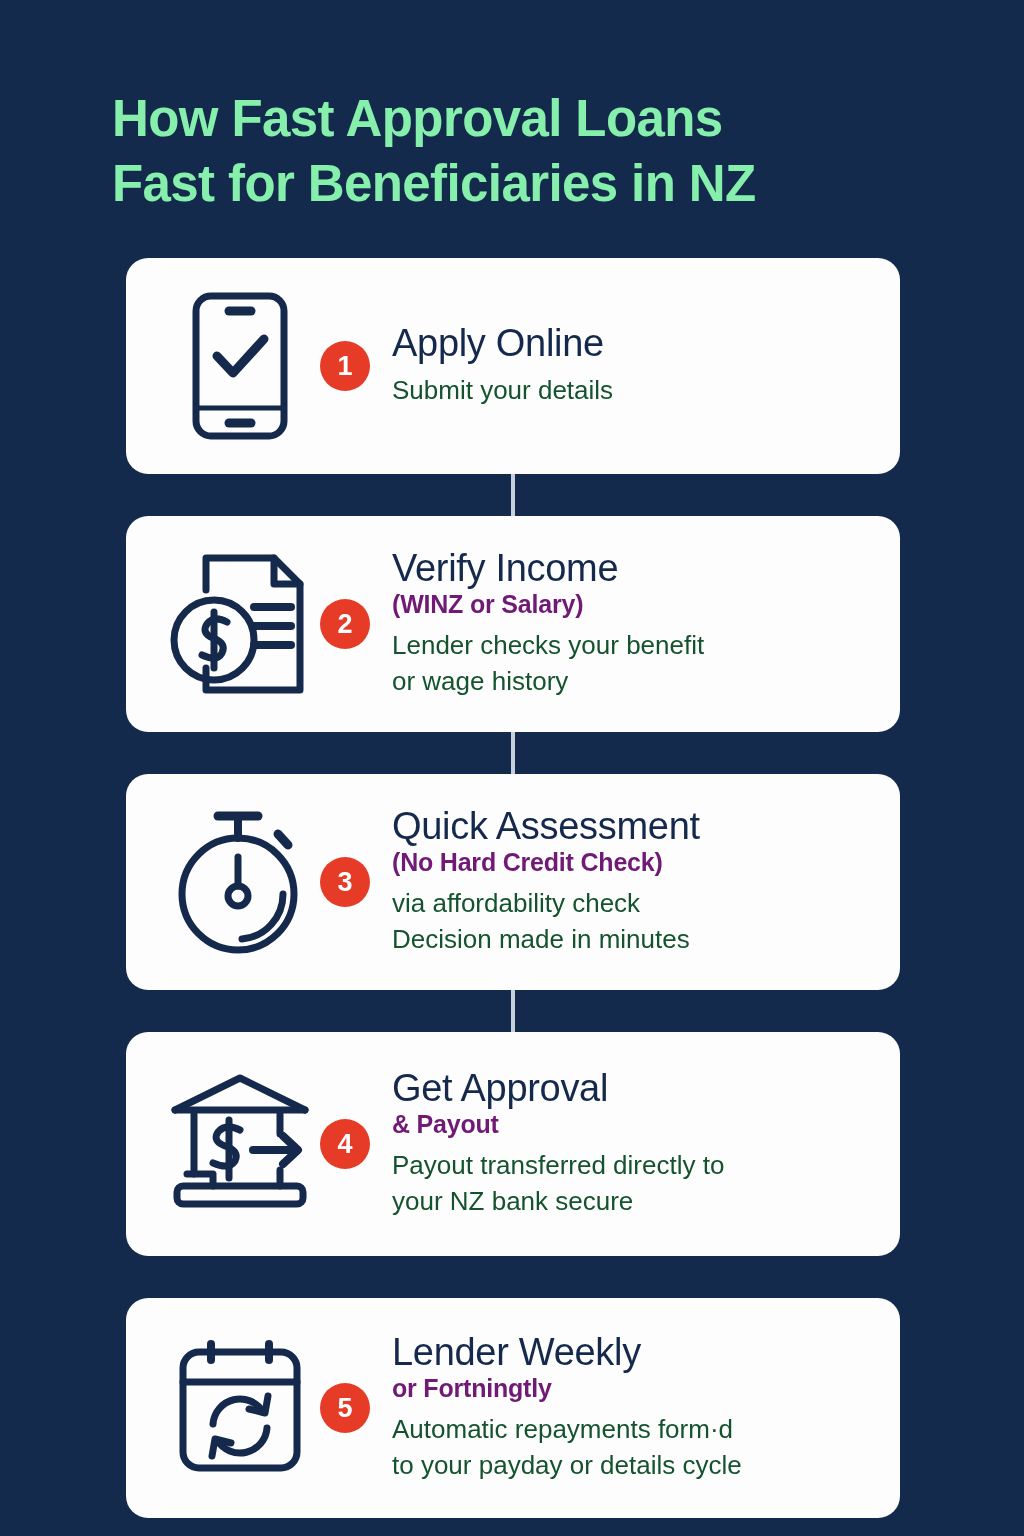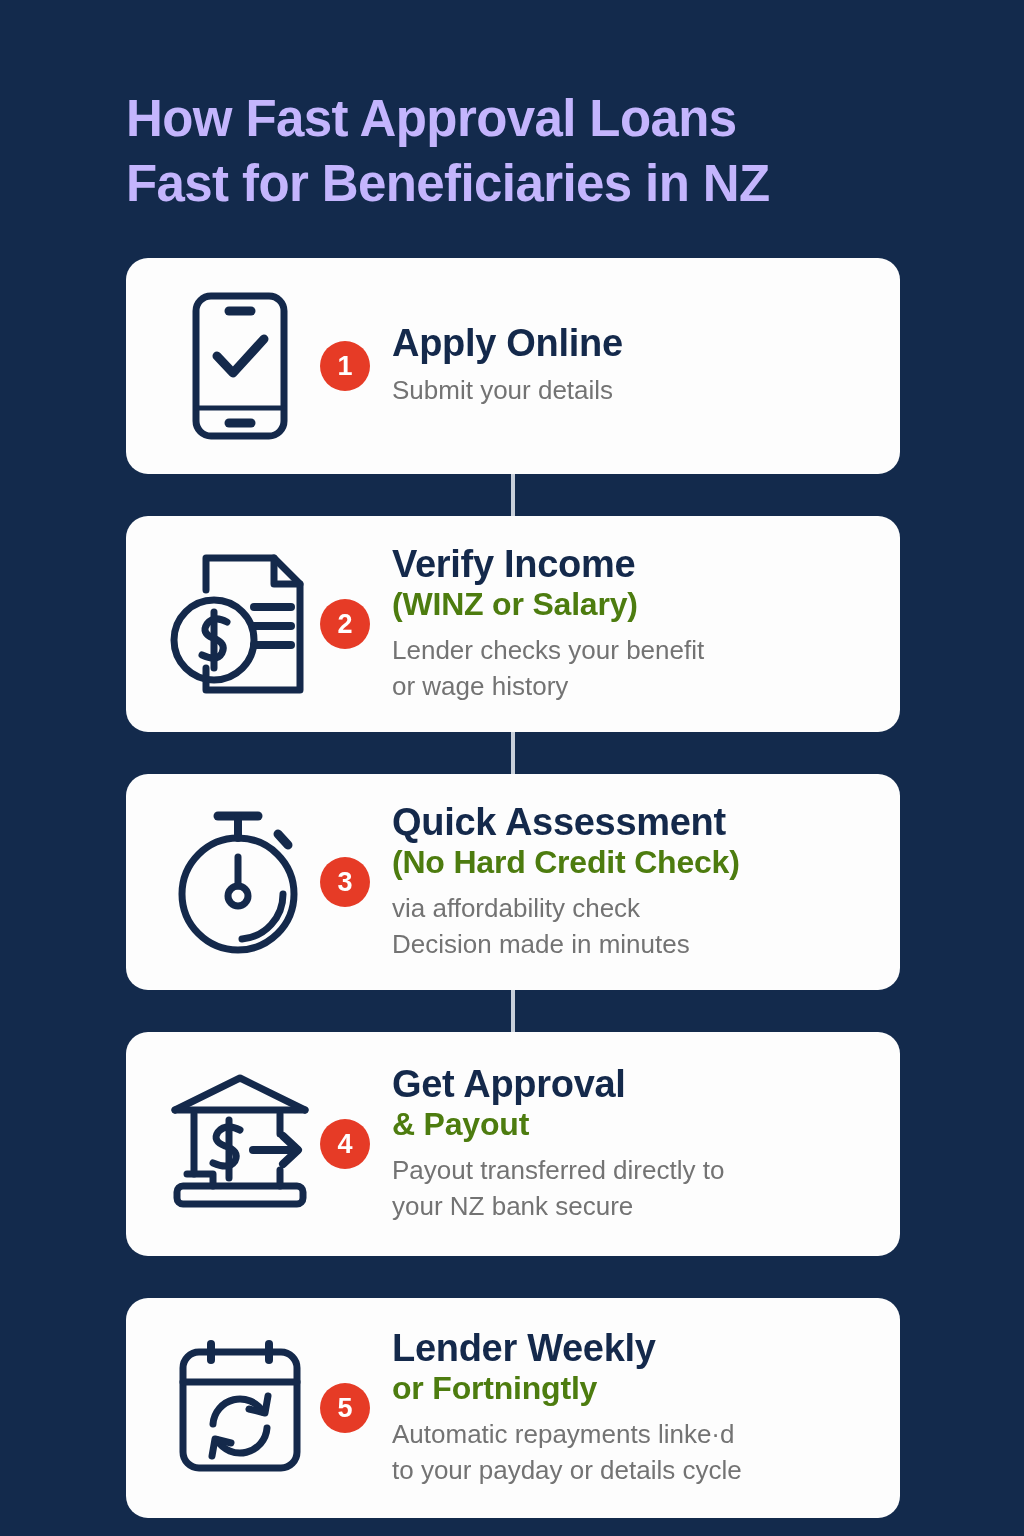--- a/index.html
+++ b/index.html
@@ -17,24 +17,24 @@
   .page {
     position: relative;
     width: 1024px;
     height: 1536px;
     box-sizing: border-box;
   }
 
   
   .title {
     position: absolute;
-    left: 126px;
+    left: 112px;
     top: 52px;
     width: 840px;
-    color: #c4b5fd;
+    color: #86efac;
     font-size: 51px;
     font-weight: bold;
     line-height: 1.28;
     letter-spacing: -0.6px;
   }
   .title-line { display: block; white-space: nowrap; }
 
   
   .spine {
     position: absolute;
@@ -93,36 +93,36 @@
     justify-content: center;
     margin-right: 22px;
     line-height: 1;
   }
 
   .content { flex: 1 1 auto; min-width: 0; }
 
   .head-main {
     color: #14294b;
     font-size: 38px;
-    font-weight: bold;
+    font-weight: normal;
     line-height: 1.08;
     letter-spacing: -0.3px;
     white-space: nowrap;
   }
   .head-sub {
-    color: #4d7c0f;
-    font-size: 32px;
+    color: #701a75;
+    font-size: 25px;
     font-weight: bold;
     line-height: 1.22;
     letter-spacing: -0.2px;
     white-space: nowrap;
   }
   .head-sub:empty { display: none; }
   .desc {
-    color: #737373;
+    color: #14532d;
     font-size: 26px;
     font-weight: normal;
     line-height: 1.38;
     margin-top: 9px;
   }
   .desc-line { display: block; white-space: nowrap; }
 </style>
 </head>
 <body>
 
@@ -242,20 +242,20 @@
           <polyline points="95,56 92,73 76,69"></polyline>
           <path d="M94 88 a27 27 0 0 1 -50 12"></path>
           <polyline points="39,116 42,99 58,103"></polyline>
         </svg>
       </div>
       <div class="badge">5</div>
       <div class="content">
         <div class="head-main">Lender Weekly</div>
         <div class="head-sub">or Fortningtly</div>
         <div class="desc">
-          <span class="desc-line">Automatic repayments linke·d</span>
+          <span class="desc-line">Automatic repayments form·d</span>
           <span class="desc-line">to your payday or details cycle</span>
         </div>
       </div>
     </div>
 
   </div>
 </div>
 
 </body></html>

